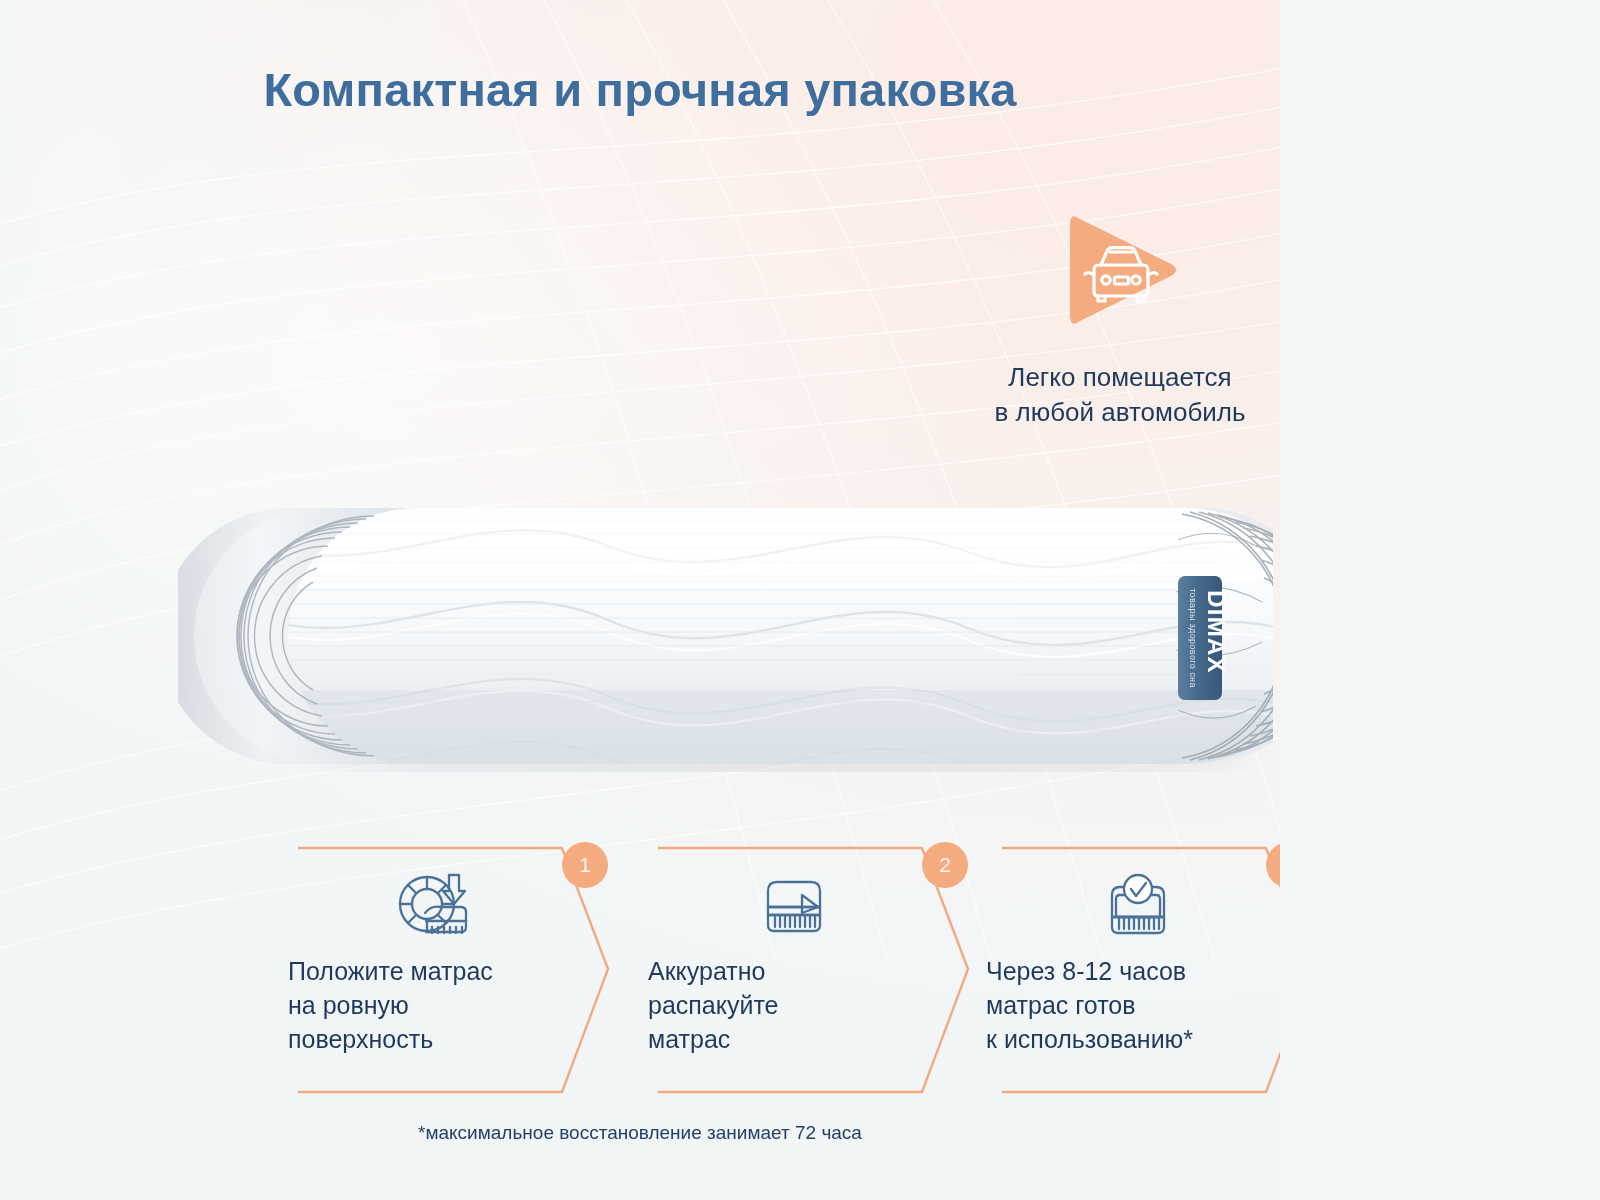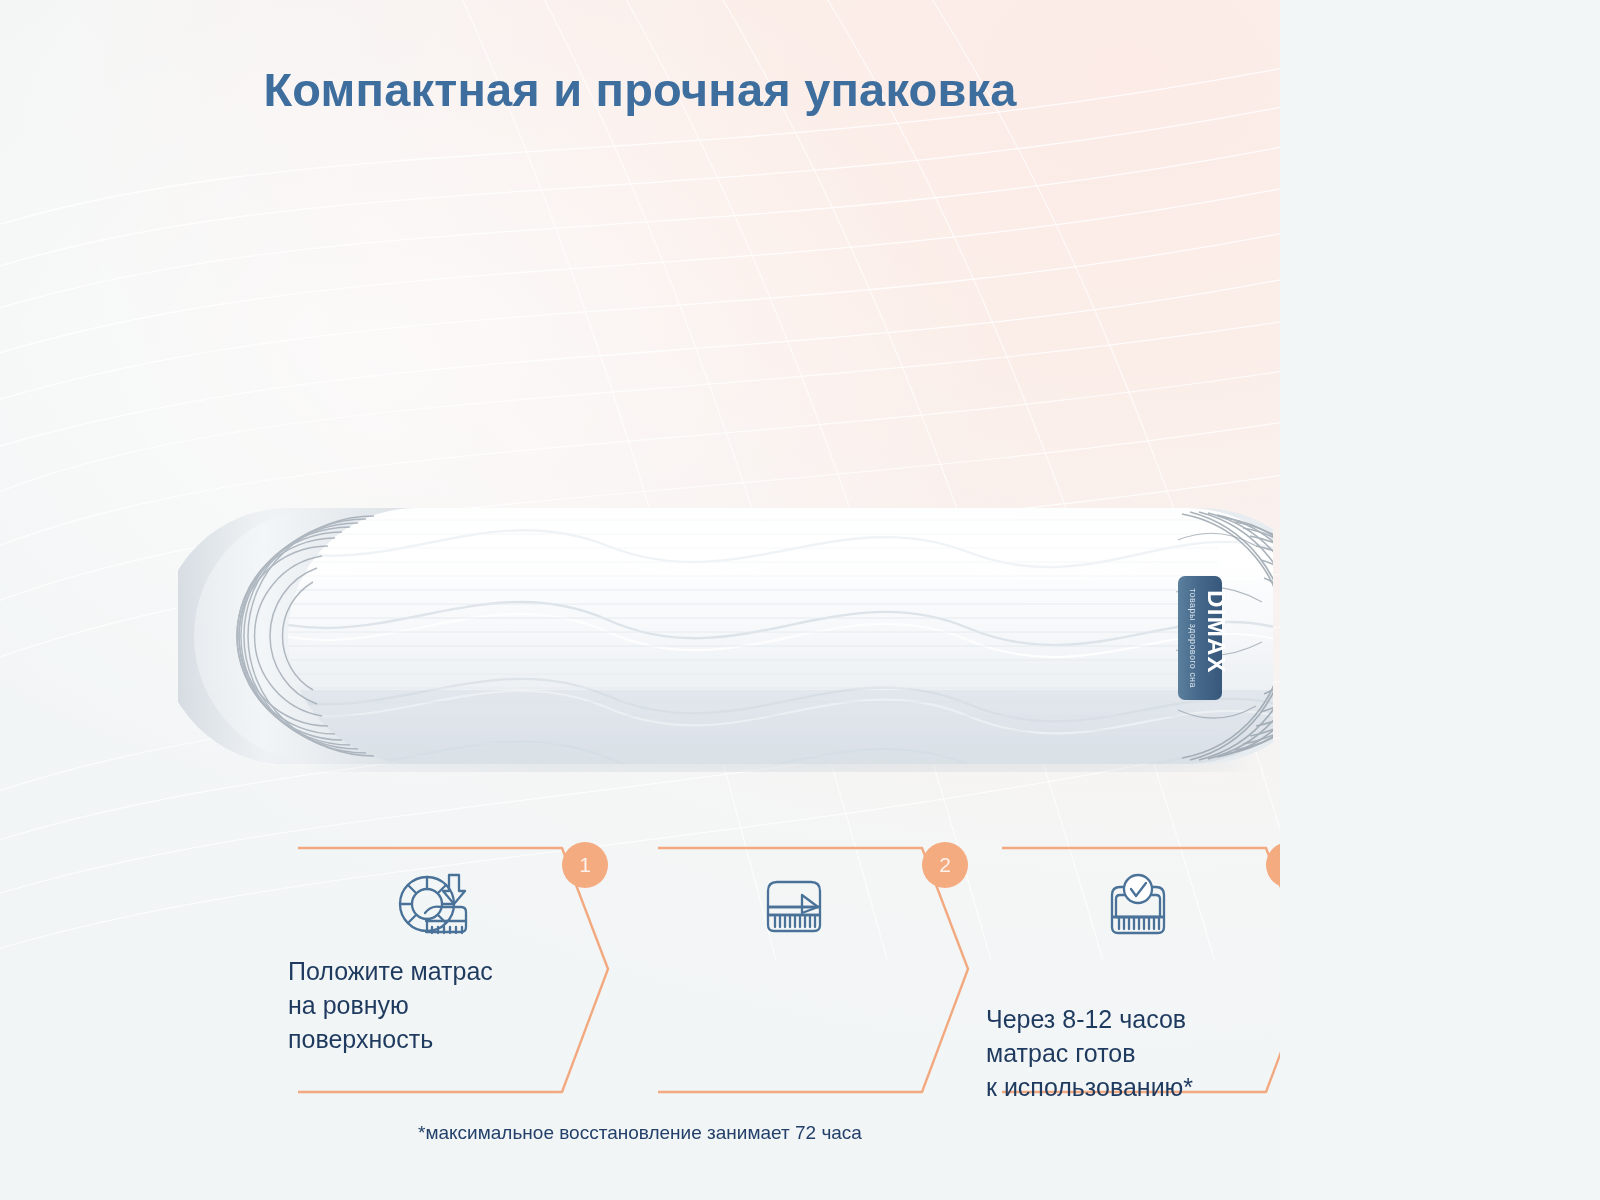--- a/index.html
+++ b/index.html
@@ -68,21 +68,21 @@
     display:flex;align-items:center;justify-content:center;
   }
   .step .slabel{
     position:absolute;left:-8px;right:38px;top:116px;
     text-align:left;font-size:25px;line-height:1.36;
     color:#1f3a5f;white-space:pre-line;
   }
   #step-1{left:296px;}
   #step-2{left:656px;}
   #step-3{left:1000px;}
-  #step-3 .slabel{left:-14px;right:37px;margin-top:48px;}
+  #step-3 .slabel{left:-14px;right:37px;}
   
   .footnote{
     position:absolute;left:0;right:0;top:1122px;
     text-align:center;font-size:19px;color:#23406a;
   }
 </style>
 </head>
 <body>
 
 <div id="stage">
@@ -116,20 +116,41 @@
       <path d="M760 -40 C 930 250, 1070 600, 1250 1240"></path>
       <path d="M880 -40 C 1050 240, 1200 580, 1390 1240"></path>
       <path d="M1010 -40 C 1180 230, 1330 560, 1530 1240"></path>
       <path d="M1140 -40 C 1310 220, 1460 540, 1660 1240"></path>
     </g>
   </svg>
 
   <div class="title">Компактная и прочная упаковка</div>
 
 
+  <div class="feature" id="feature-car">
+    <div class="tri-wrap">
+      <svg viewBox="0 0 150 148">
+        <path d="M33 22 Q25 16 25 30 L25 118 Q25 132 33 126 L126 80 Q136 74 126 68 Z" fill="#f4ab80"></path>
+        <g fill="none" stroke="#ffffff" stroke-width="3.2" stroke-linecap="round" stroke-linejoin="round">
+          <path d="M49 74 q0 -5 5 -5 h44 q5 0 5 5 v22 q0 4 -4 4 h-46 q-4 0 -4 -4 z"></path>
+          <path d="M56 69 l6 -14 q1.6 -3.4 5.2 -3.4 h17.6 q3.6 0 5.2 3.4 l6 14"></path>
+          <path d="M65 56 h22"></path>
+          <circle cx="61" cy="84" r="4.2"></circle>
+          <circle cx="91" cy="84" r="4.2"></circle>
+          <rect x="69.5" y="81" width="14" height="7" rx="1.6"></rect>
+          <path d="M49 79 q-6 -4 -9 -1"></path>
+          <path d="M103 79 q6 -4 9 -1"></path>
+          <path d="M53 100 v5 h7 v-5"></path>
+          <path d="M92 100 v5 h7 v-5"></path>
+        </g>
+      </svg>
+    </div>
+    <div class="cap">Легко помещается
+в любой автомобиль</div>
+  </div>
 
   <svg id="roll" viewBox="0 0 1095 272">
     <defs>
       <linearGradient id="bodyGrad" x1="0" y1="0" x2="0" y2="1">
         <stop offset="0%" stop-color="#fbfcfd"></stop>
         <stop offset="14%" stop-color="#ffffff"></stop>
         <stop offset="48%" stop-color="#f6f8fa"></stop>
         <stop offset="78%" stop-color="#eaeef2"></stop>
         <stop offset="100%" stop-color="#dfe5ea"></stop>
       </linearGradient>
@@ -268,20 +289,23 @@
       <svg width="72" height="76" viewBox="0 0 72 76">
         <g fill="none" stroke="#4a7299" stroke-width="2.3" stroke-linecap="round" stroke-linejoin="round">
           <path d="M10 22 q0 -9 9 -9 h34 q9 0 9 9 v16 h-52 z"></path>
           <path d="M10 38 h52 v8 h-52 z"></path>
           <path d="M10 46 q0 0 0 0 h52 v10 q0 6 -6 6 h-40 q-6 0 -6 -6 z"></path>
           <path d="M17 48 v10 M22 48 v10 M27 48 v10 M32 48 v10 M37 48 v10 M42 48 v10 M47 48 v10 M52 48 v10 M57 48 v10"></path>
           <path d="M44 26 l16 12 l-16 6 z"></path>
         </g>
       </svg>
     </div>
+    <div class="slabel">Аккуратно
+распакуйте
+матрас</div>
   </div>
 
   <div class="step" id="step-3">
     <svg class="chev" viewBox="0 0 322 262">
       <path d="M2 10 H266 L312 131 L266 254 H2" fill="none" stroke="#f2a97f" stroke-width="2.4" stroke-linejoin="round"></path>
     </svg>
     <div class="badge">3</div>
     <div class="icon">
       <svg width="72" height="76" viewBox="0 0 72 76">
         <g fill="none" stroke="#4a7299" stroke-width="2.3" stroke-linecap="round" stroke-linejoin="round">

